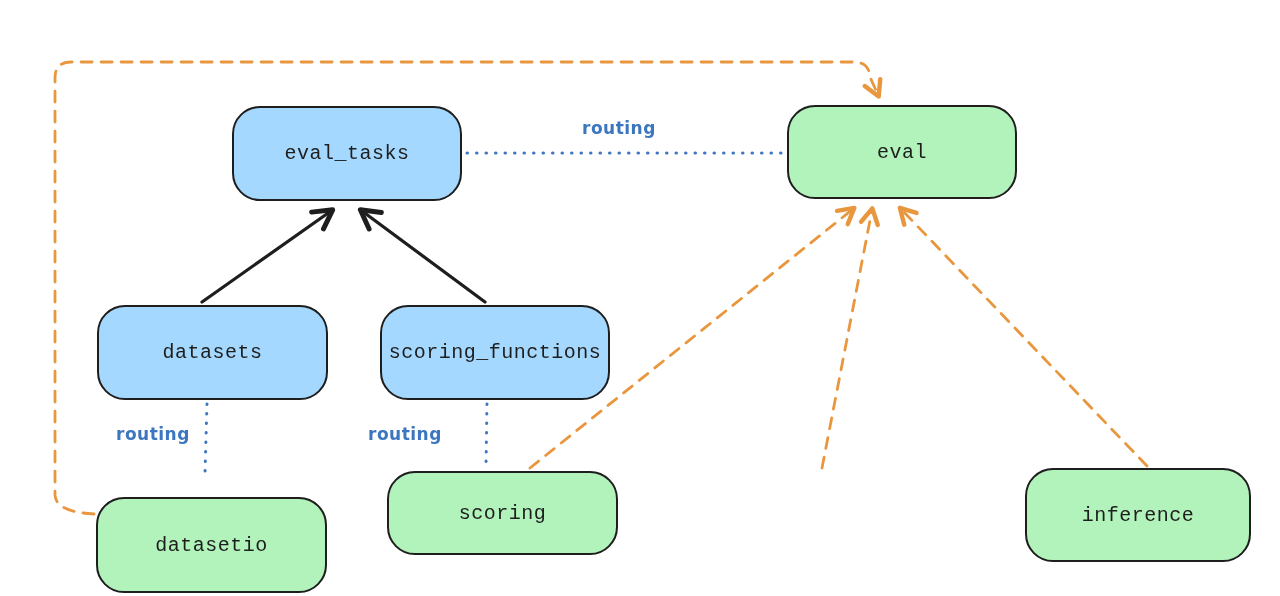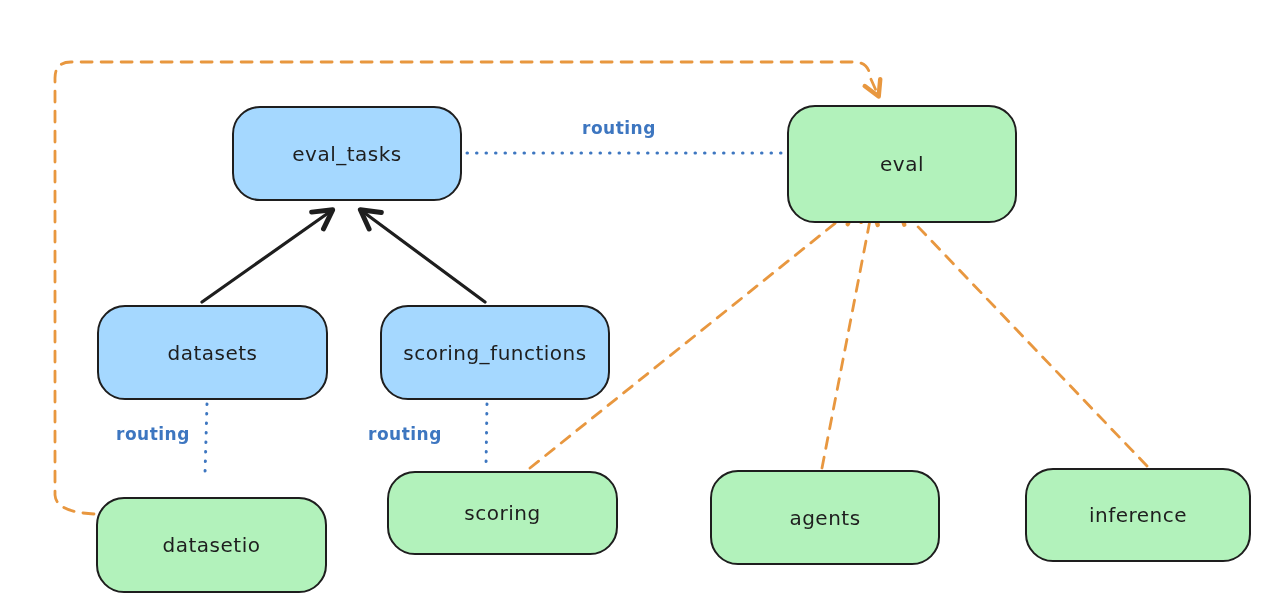--- a/index.html
+++ b/index.html
@@ -13,20 +13,21 @@
   #edges{position:absolute;left:0;top:0;width:1280px;height:596px;}
   .node{
     position:absolute;
     box-sizing:border-box;
     border:2.5px solid var(--stroke,#1e1e1e);
     border-radius:28px;
     display:flex;align-items:center;justify-content:center;
     font-size:20px;
     color:var(--stroke,#1e1e1e);
     letter-spacing:0.5px;
+    font-family:Liberation Mono, monospace;
   }
   .node.blue{background:var(--node_blue,#a5d8ff);}
   .node.green{background:var(--node_green,#b2f2bb);}
   .edge-label{
     position:absolute;
     color:var(--routing_blue,#3d76c0);
     font-size:17px;
     font-weight:700;
     letter-spacing:0.5px;
   }
@@ -53,25 +54,24 @@
     <path d="M207,404 L205,474" fill="none" stroke="#3d76c0" stroke-width="3" stroke-linecap="round" stroke-dasharray="0.5 9"></path>
     <path d="M487,404 L486,467" fill="none" stroke="#3d76c0" stroke-width="3" stroke-linecap="round" stroke-dasharray="0.5 9"></path>
 
     <path d="M94,514 Q56,512 55,495 L55,78 Q55,62 71,62 L854,62 Q869,62 870,77 L878,95" fill="none" stroke="#e8973f" stroke-width="2.8" stroke-linecap="round" stroke-dasharray="11 9" marker-end="url(#arrow-orange)"></path>
     <path d="M530,468 L853,209" fill="none" stroke="#e8973f" stroke-width="2.8" stroke-linecap="round" stroke-dasharray="11 9" marker-end="url(#arrow-orange)"></path>
     <path d="M822,468 L872,210" fill="none" stroke="#e8973f" stroke-width="2.8" stroke-linecap="round" stroke-dasharray="11 9" marker-end="url(#arrow-orange)"></path>
     <path d="M1147,466 L901,209" fill="none" stroke="#e8973f" stroke-width="2.8" stroke-linecap="round" stroke-dasharray="11 9" marker-end="url(#arrow-orange)"></path>
   </svg>
 
   <div class="node blue" style="left:232px;top:106px;width:230px;height:95px;">eval_tasks</div>
-  <div class="node green" style="left:787px;top:105px;width:230px;height:118px;">eval</div>
+  <div class="node green" style="left:787px;top:105px;width:230px;height:94px;">eval</div>
   <div class="node blue" style="left:380px;top:305px;width:230px;height:95px;">scoring_functions</div>
   <div class="node blue" style="left:97px;top:305px;width:231px;height:95px;">datasets</div>
   <div class="node green" style="left:96px;top:452px;width:231px;height:96px;margin-top:45px;">datasetio</div>
   <div class="node green" style="left:387px;top:471px;width:231px;height:84px;">scoring</div>
-  <div class="node green" style="left:710px;top:470px;width:230px;height:95px;">agents</div>
   <div class="node green" style="left:1025px;top:468px;width:226px;height:94px;">inference</div>
 
   <div class="edge-label" style="left:582px;top:118px;">routing</div>
   <div class="edge-label" style="left:116px;top:424px;">routing</div>
   <div class="edge-label" style="left:368px;top:424px;">routing</div>
 
 </div>
 
 </body></html>

